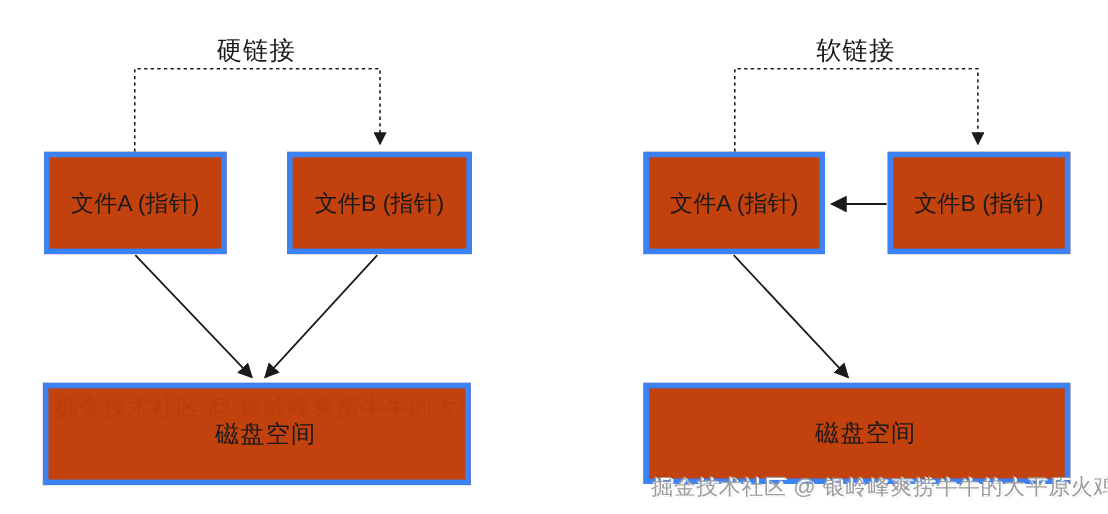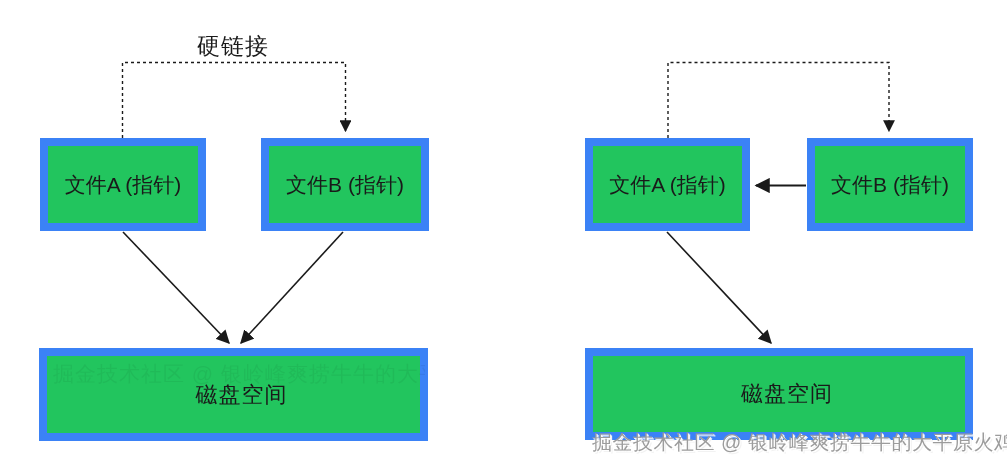--- a/index.html
+++ b/index.html
@@ -25,22 +25,22 @@
   .diagram-title {
     position: absolute;
     width: 220px;
     text-align: center;
     font-size: 23px;
     color: #1a1a1a;
     letter-spacing: 1px;
   }
   .node-box {
     position: absolute;
-    border: 8px solid #3b82f6;
-    background: #22c55e;
+    border: 5px solid #3b82f6;
+    background: #c2410c;
     display: flex;
     align-items: center;
     justify-content: center;
     box-sizing: border-box;
   }
   .node-label {
     font-size: 21px;
     color: #1a1a1a;
     white-space: nowrap;
   }
@@ -107,20 +107,21 @@
 
   <div class="node-box" style="left:261px; top:138px; width:168px; height:93px;">
     <span class="node-label">文件B (指针)</span>
   </div>
 
   <div class="node-box" style="left:39px; top:348px; width:389px; height:93px;">
     <div class="faint-strip">掘金技术社区 @ 银岭峰爽捞牛牛的大平原火鸡</div>
     <span class="node-label disk-label">磁盘空间</span>
   </div>
 
+  <div class="diagram-title" style="left:668px; top:31px;">软链接</div>
 
   <div class="node-box" style="left:585px; top:138px; width:165px; height:93px;">
     <span class="node-label">文件A (指针)</span>
   </div>
 
   <div class="node-box" style="left:807px; top:138px; width:166px; height:93px;">
     <span class="node-label">文件B (指针)</span>
   </div>
 
   <div class="node-box" style="left:585px; top:348px; width:388px; height:92px;">

